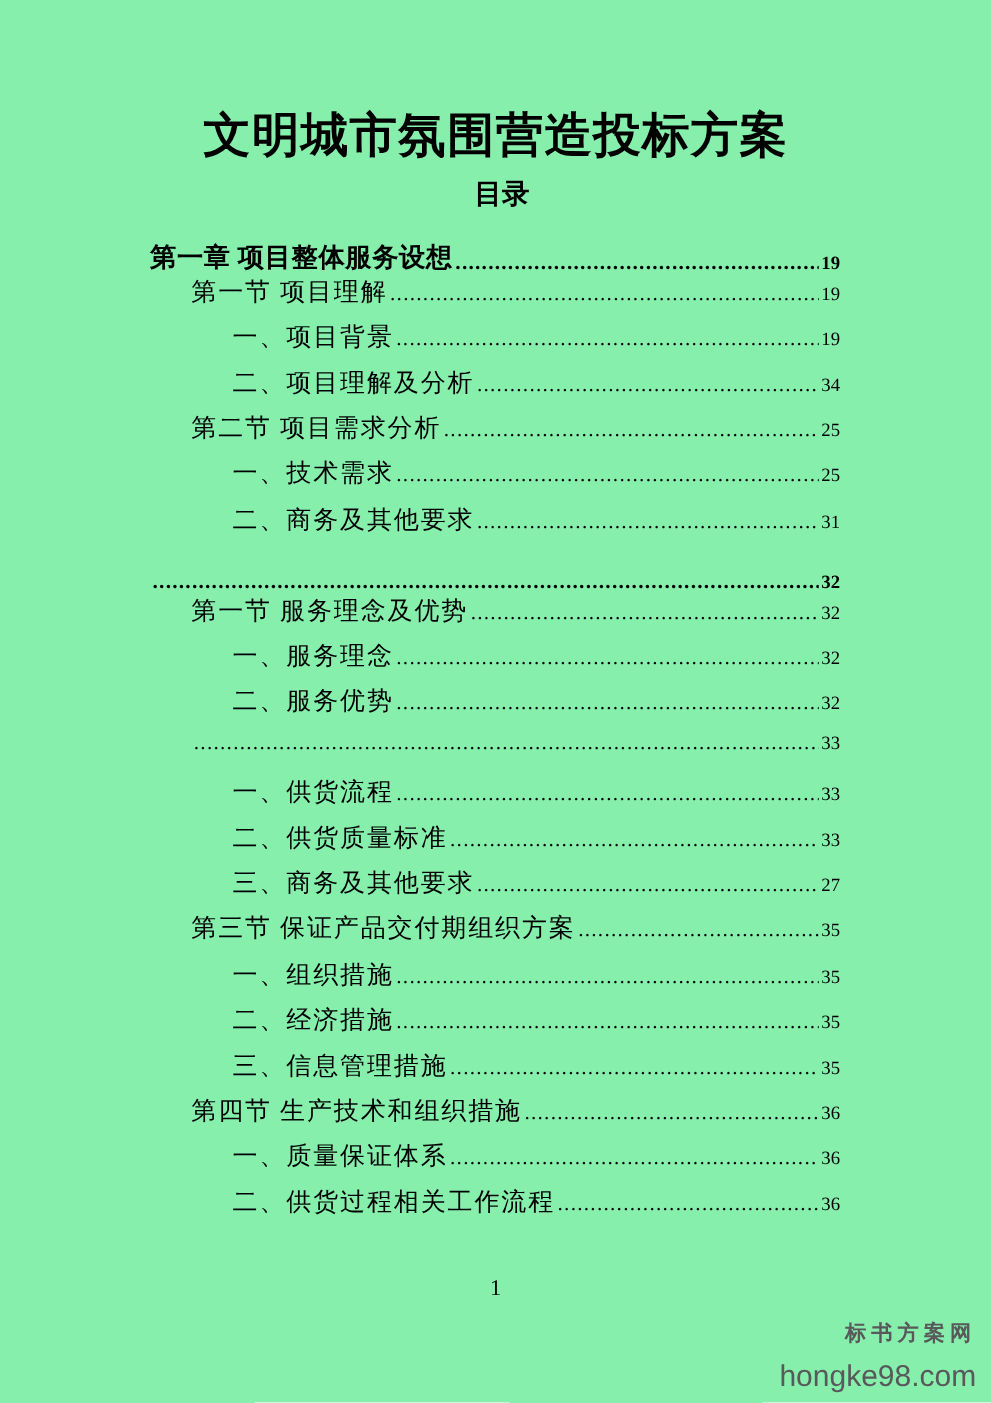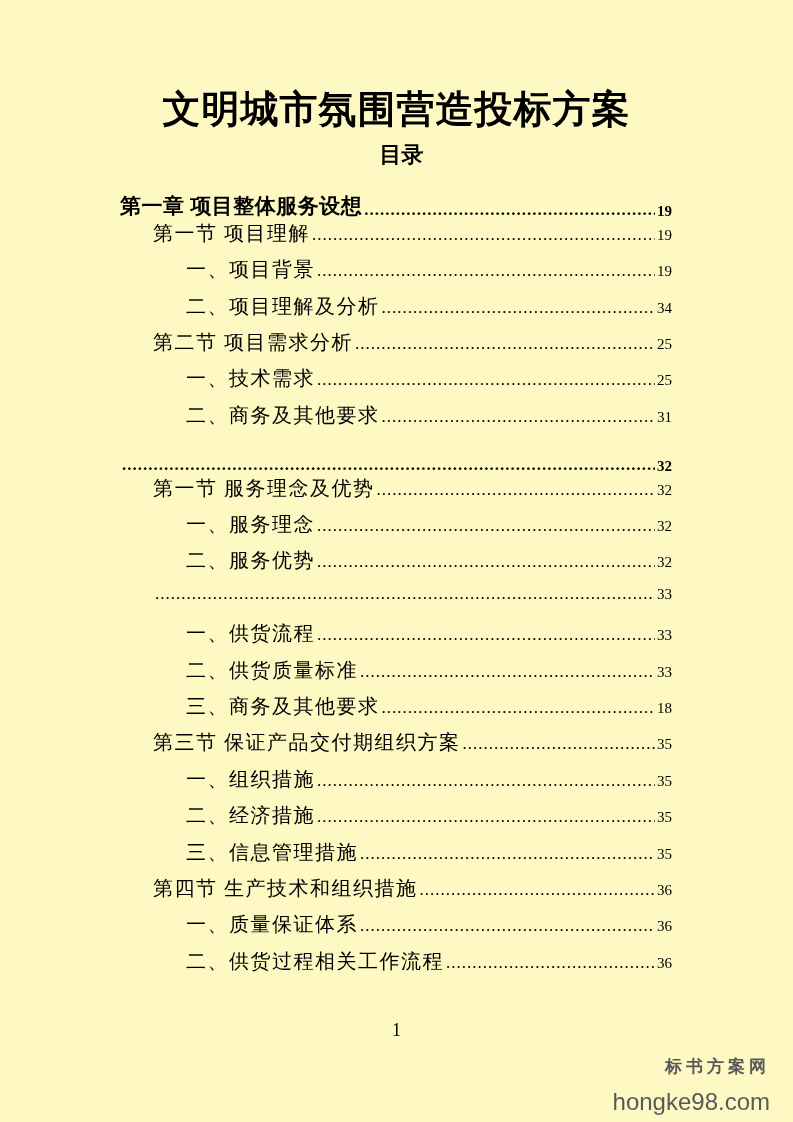--- a/index.html
+++ b/index.html
@@ -5,21 +5,21 @@
   html, body {
     margin: 0;
     padding: 0;
     background: #ffffff;
   }
   .page {
     position: relative;
     width: 793px;
     height: 1122px;
     margin: 0 auto;
-    background: #fef9c3;
+    background: #86efac;
     overflow: hidden;
     font-family: "Liberation Serif", "DejaVu Serif", serif;
     color: #000000;
   }
   .doc-title {
     margin-top: 86px;
     text-align: center;
     font-size: 38px;
     line-height: 1.25;
     font-weight: 700;
@@ -76,21 +76,21 @@
   .footer-pageno {
     position: absolute;
     left: 0;
     right: 0;
     top: 1020px;
     text-align: center;
     font-size: 18px;
   }
   .watermark {
     position: absolute;
-    right: 23px;
+    right: 12px;
     top: 1058px;
     text-align: right;
     font-family: "Liberation Sans", "DejaVu Sans", sans-serif;
     line-height: 1.0;
   }
   .watermark .wm-name {
     font-size: 17px;
     font-weight: 700;
     letter-spacing: 4px;
     margin-bottom: 3px;
@@ -176,21 +176,21 @@
     <span class="pageno">33</span>
   </div>
       <div class="toc-row level-2">
     <span class="label">二、供货质量标准</span>
     <span class="leader"></span>
     <span class="pageno">33</span>
   </div>
       <div class="toc-row level-2">
     <span class="label">三、商务及其他要求</span>
     <span class="leader"></span>
-    <span class="pageno">18</span>
+    <span class="pageno">27</span>
   </div>
       <div class="toc-row level-1">
     <span class="label">第三节 保证产品交付期组织方案</span>
     <span class="leader"></span>
     <span class="pageno">35</span>
   </div>
       <div class="toc-row level-2">
     <span class="label">一、组织措施</span>
     <span class="leader"></span>
     <span class="pageno">35</span>

